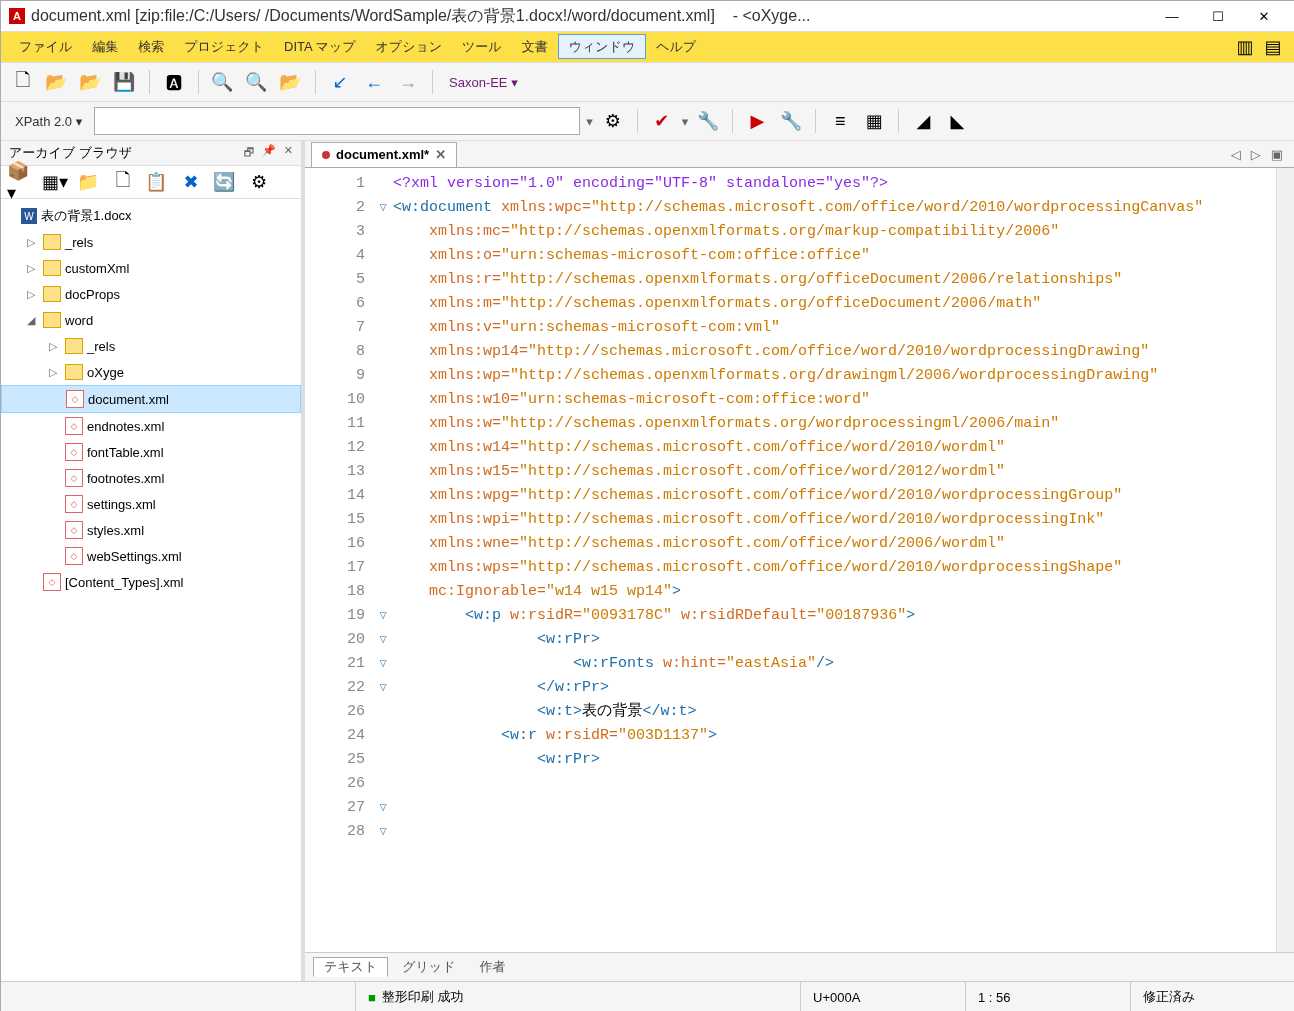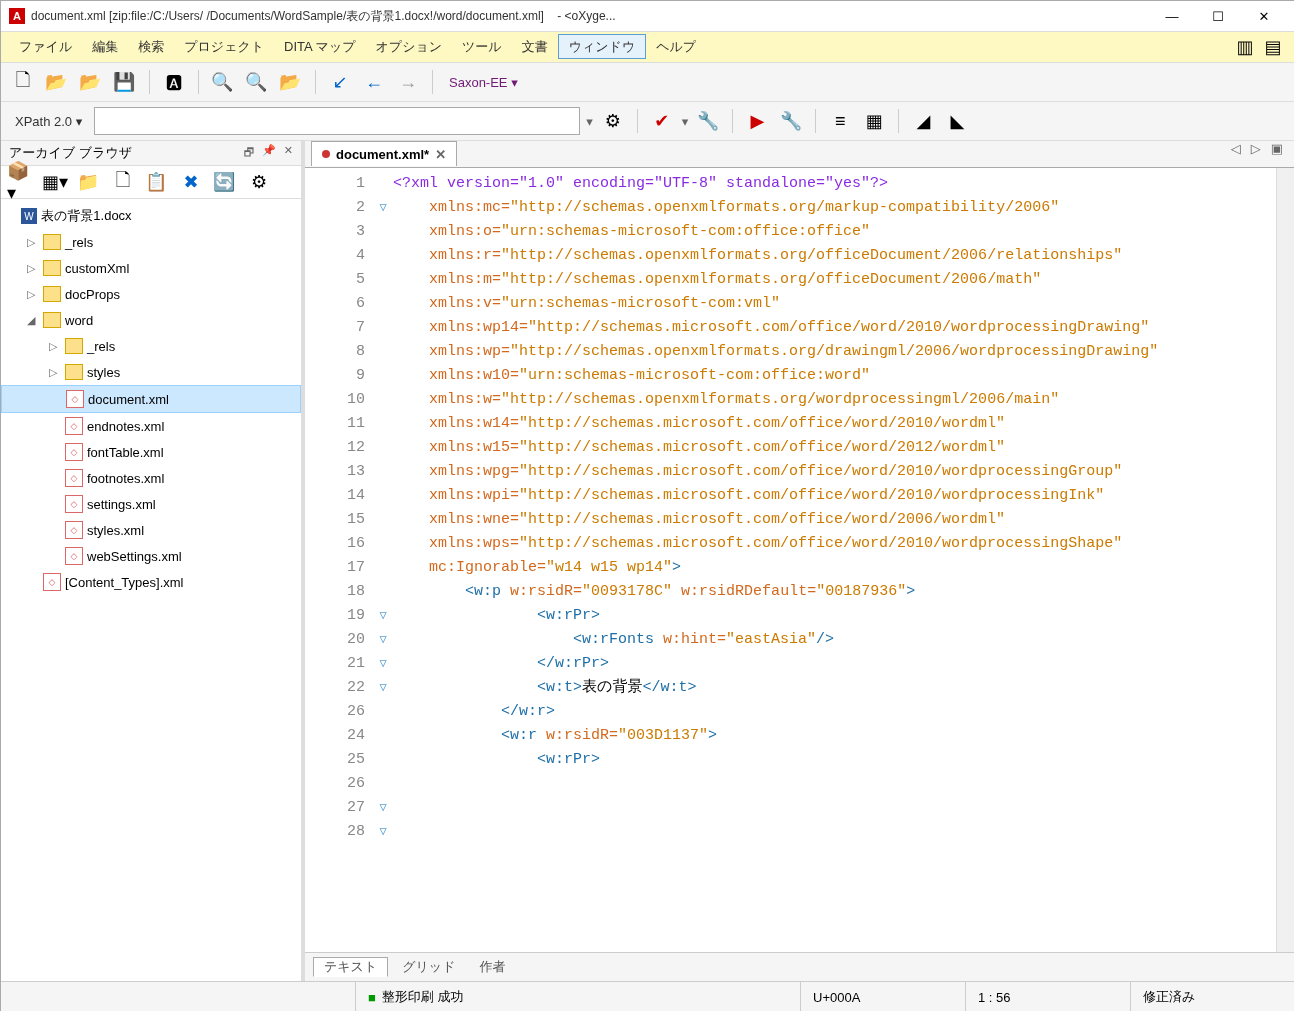--- a/index.html
+++ b/index.html
@@ -1,21 +1,21 @@
 <!DOCTYPE html>
 <html><head>
 <meta charset="utf-8">
 <style>
 body{margin:0;font-family:"MS PGothic",sans-serif;font-size:13px;background:#f0f0f0;color:#000;overflow:hidden}
 .window{width:1294px;height:1011px;background:#fff;display:flex;flex-direction:column;border:1px solid #aaa}
 .titlebar{height:30px;background:#fff;display:flex;align-items:center;padding:0 8px;border-bottom:1px solid #ddd}
 .titlebar .icon{width:16px;height:16px;background:#c00;margin-right:6px;display:flex;align-items:center;justify-content:center;color:#fff;font-weight:bold;font-size:11px}
-.titlebar .title{flex:1;font-size:12px;color:#333}
+.titlebar .title{flex:1;font-size:16px;color:#333}
 .titlebar .winbtn{width:46px;height:30px;display:flex;align-items:center;justify-content:center;color:#000;font-size:13px}
-.menubar{height:30px;background:#fef9c3;display:flex;align-items:center;padding:0 8px;border-bottom:1px solid #ddd}
+.menubar{height:30px;background:#fde047;display:flex;align-items:center;padding:0 8px;border-bottom:1px solid #ddd}
 .menu-item{padding:4px 10px;color:#333}
 .menu-item.active{background:#e5f1fb;border:1px solid #5a9fd4}
 .menu-spacer{flex:1}
 .toolbar1,.toolbar2{height:38px;background:#f5f5f5;display:flex;align-items:center;padding:0 8px;gap:6px;border-bottom:1px solid #ddd}
 .tb-btn{width:28px;height:28px;display:flex;align-items:center;justify-content:center;font-size:18px}
 .tb-sep{width:1px;height:24px;background:#ccc;margin:0 4px}
 .xpath-label{padding:0 6px;color:#333}
 .xpath-input{flex:0 0 480px;height:24px;border:1px solid #aaa;background:#fff}
 .saxon-sel{padding:0 6px;color:#701a75}
 .content{flex:1;display:flex;overflow:hidden}
@@ -25,21 +25,21 @@
 .sidebar-toolbar{height:32px;display:flex;align-items:center;padding:0 6px;gap:6px;border-bottom:1px solid #ddd}
 .tree{flex:1;overflow:auto;padding:4px 0}
 .tree-row{display:flex;align-items:center;height:26px;padding-left:4px;gap:4px}
 .tree-row.sel{background:#cce8ff;border:1px solid #99d1ff}
 .tree-indent{display:inline-block;width:18px}
 .tree-toggle{width:12px;color:#666;font-size:11px}
 .folder-icon{width:16px;height:14px;background:#fce08a;border:1px solid #d4a800}
 .file-icon{width:16px;height:16px;background:#fff;border:1px solid #d66;display:flex;align-items:center;justify-content:center;font-size:9px;color:#d66}
 .word-icon{width:16px;height:16px;background:#2b579a;color:#fff;font-size:10px;display:flex;align-items:center;justify-content:center}
 .editor-area{flex:1;display:flex;flex-direction:column;overflow:hidden}
-.tabs{height:26px;background:#f5f5f5;display:flex;align-items:flex-start;padding:0 6px;border-bottom:1px solid #aaa}
+.tabs{height:26px;background:#f5f5f5;display:flex;align-items:center;padding:0 6px;border-bottom:1px solid #aaa}
 .tab{height:24px;display:flex;align-items:center;padding:0 10px;background:#fff;border:1px solid #aaa;border-bottom:none;gap:6px;font-weight:bold}
 .tab .dirty{width:8px;height:8px;background:#cc3333;border-radius:50%}
 .tab .close{color:#666;font-size:13px}
 .tab-nav{margin-left:auto;display:flex;gap:10px;color:#666;padding:0 6px}
 .editor{flex:1;display:flex;overflow:auto;font-family:"Consolas","Courier New",monospace;font-size:15px;background:#fff}
 .gutter{width:60px;text-align:right;padding:4px 8px 4px 0;color:#888;background:#fff;user-select:none}
 .gutter .ln{height:24px;line-height:24px}
 .fold-col{width:20px;padding-top:4px}
 .fold-col .fm{height:24px;line-height:24px;color:#5a9fd4;font-size:12px;text-align:center}
 .code{flex:1;padding:4px 0}
@@ -172,21 +172,21 @@
             <span class="tree-indent"></span>
             <span class="tree-toggle">▷</span>
             <span class="folder-icon"></span>
             <span>_rels</span>
           </div>
           <div class="tree-row">
             <span class="tree-indent"></span>
             <span class="tree-indent"></span>
             <span class="tree-toggle">▷</span>
             <span class="folder-icon"></span>
-            <span>styles</span>
+            <span>oXyge</span>
           </div>
           <div class="tree-row sel">
             <span class="tree-indent"></span>
             <span class="tree-indent"></span>
             <span class="tree-toggle"></span>
             <span class="file-icon">◇</span>
             <span>document.xml</span>
           </div>
           <div class="tree-row">
             <span class="tree-indent"></span>
@@ -308,20 +308,21 @@
             <div class="fm">▽</div>
             <div class="fm"></div>
             <div class="fm"></div>
             <div class="fm"></div>
             <div class="fm"></div>
             <div class="fm">▽</div>
             <div class="fm">▽</div>
           </div>
       <div class="code" id="code">
             <div class="line"><span class="c-pi">&lt;?xml version="1.0" encoding="UTF-8" standalone="yes"?&gt;</span></div>
+            <div class="line"><span class="c-tag">&lt;w:document</span> <span class="c-attr">xmlns:wpc</span><span class="c-eq">=</span><span class="c-str">"http://schemas.microsoft.com/office/word/2010/wordprocessingCanvas"</span></div>
             <div class="line">    <span class="c-attr">xmlns:mc</span><span class="c-eq">=</span><span class="c-str">"http://schemas.openxmlformats.org/markup-compatibility/2006"</span></div>
             <div class="line">    <span class="c-attr">xmlns:o</span><span class="c-eq">=</span><span class="c-str">"urn:schemas-microsoft-com:office:office"</span></div>
             <div class="line">    <span class="c-attr">xmlns:r</span><span class="c-eq">=</span><span class="c-str">"http://schemas.openxmlformats.org/officeDocument/2006/relationships"</span></div>
             <div class="line">    <span class="c-attr">xmlns:m</span><span class="c-eq">=</span><span class="c-str">"http://schemas.openxmlformats.org/officeDocument/2006/math"</span></div>
             <div class="line">    <span class="c-attr">xmlns:v</span><span class="c-eq">=</span><span class="c-str">"urn:schemas-microsoft-com:vml"</span></div>
             <div class="line">    <span class="c-attr">xmlns:wp14</span><span class="c-eq">=</span><span class="c-str">"http://schemas.microsoft.com/office/word/2010/wordprocessingDrawing"</span></div>
             <div class="line">    <span class="c-attr">xmlns:wp</span><span class="c-eq">=</span><span class="c-str">"http://schemas.openxmlformats.org/drawingml/2006/wordprocessingDrawing"</span></div>
             <div class="line">    <span class="c-attr">xmlns:w10</span><span class="c-eq">=</span><span class="c-str">"urn:schemas-microsoft-com:office:word"</span></div>
             <div class="line">    <span class="c-attr">xmlns:w</span><span class="c-eq">=</span><span class="c-str">"http://schemas.openxmlformats.org/wordprocessingml/2006/main"</span></div>
             <div class="line">    <span class="c-attr">xmlns:w14</span><span class="c-eq">=</span><span class="c-str">"http://schemas.microsoft.com/office/word/2010/wordml"</span></div>
@@ -329,21 +330,20 @@
             <div class="line">    <span class="c-attr">xmlns:wpg</span><span class="c-eq">=</span><span class="c-str">"http://schemas.microsoft.com/office/word/2010/wordprocessingGroup"</span></div>
             <div class="line">    <span class="c-attr">xmlns:wpi</span><span class="c-eq">=</span><span class="c-str">"http://schemas.microsoft.com/office/word/2010/wordprocessingInk"</span></div>
             <div class="line">    <span class="c-attr">xmlns:wne</span><span class="c-eq">=</span><span class="c-str">"http://schemas.microsoft.com/office/word/2006/wordml"</span></div>
             <div class="line">    <span class="c-attr">xmlns:wps</span><span class="c-eq">=</span><span class="c-str">"http://schemas.microsoft.com/office/word/2010/wordprocessingShape"</span></div>
             <div class="line">    <span class="c-attr">mc:Ignorable</span><span class="c-eq">=</span><span class="c-str">"w14 w15 wp14"</span><span class="c-tag">&gt;</span></div>
             <div class="line">        <span class="c-tag">&lt;w:p</span> <span class="c-attr">w:rsidR</span><span class="c-eq">=</span><span class="c-str">"0093178C"</span> <span class="c-attr">w:rsidRDefault</span><span class="c-eq">=</span><span class="c-str">"00187936"</span><span class="c-tag">&gt;</span></div>
             <div class="line">                <span class="c-tag">&lt;w:rPr&gt;</span></div>
             <div class="line">                    <span class="c-tag">&lt;w:rFonts</span> <span class="c-attr">w:hint</span><span class="c-eq">=</span><span class="c-str">"eastAsia"</span><span class="c-tag">/&gt;</span></div>
             <div class="line">                <span class="c-tag">&lt;/w:rPr&gt;</span></div>
             <div class="line">                <span class="c-tag">&lt;w:t&gt;</span><span class="c-text">表の背景</span><span class="c-tag">&lt;/w:t&gt;</span></div>
-            <div class="line">            <span class="c-tag">&lt;/w:r&gt;</span></div>
             <div class="line">            <span class="c-tag">&lt;w:r</span> <span class="c-attr">w:rsidR</span><span class="c-eq">=</span><span class="c-str">"003D1137"</span><span class="c-tag">&gt;</span></div>
             <div class="line">                <span class="c-tag">&lt;w:rPr&gt;</span></div>
           </div>
       <div class="scroll-v"></div>
     </div>
     <div class="bottom-tabs" id="btabs">
           <span class="bt active">テキスト</span>
           <span class="bt">グリッド</span>
           <span class="bt">作者</span>
         </div>

